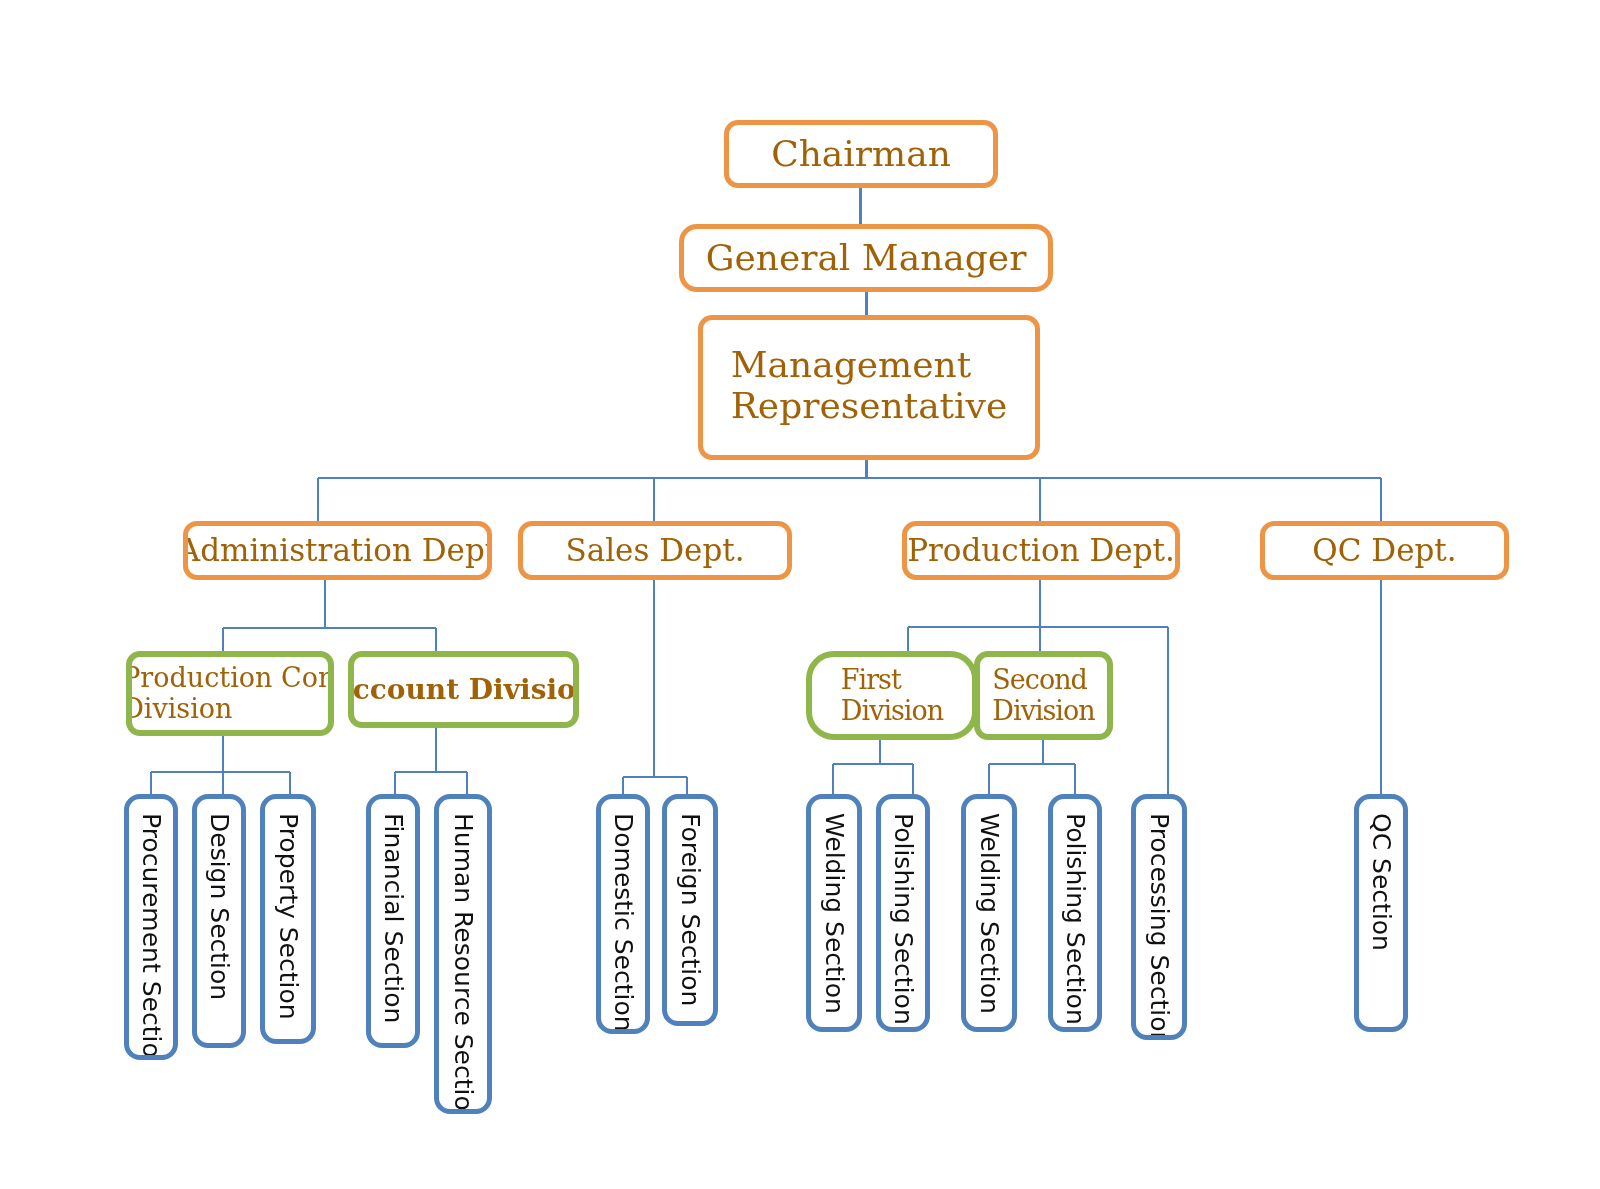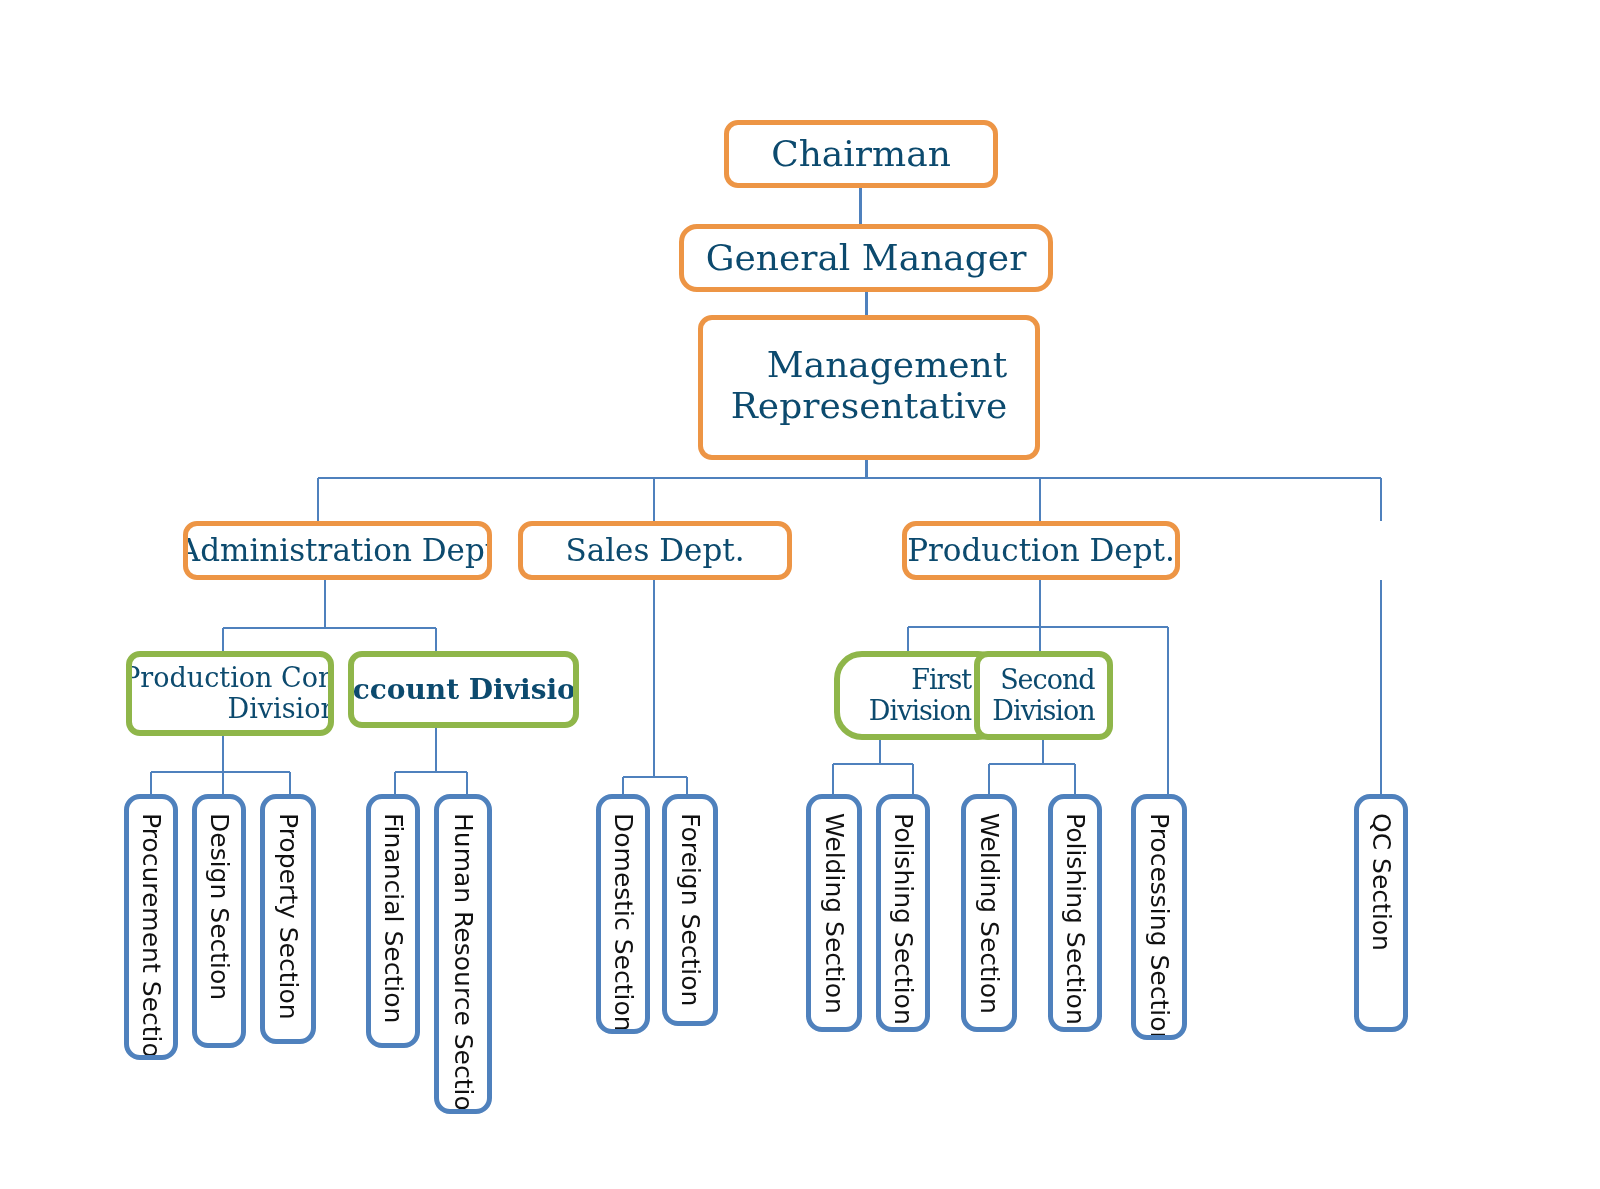--- a/index.html
+++ b/index.html
@@ -47,22 +47,22 @@
   .node.level-div {
     border: 6px solid #8FB64A;
     border-radius: 14px;
   }
   .node.level-section {
     border: 5px solid #4F81BD;
     border-radius: 16px;
   }
   .node-label {
     font-family: "DejaVu Serif", "Liberation Serif", serif;
-    color: #0c4a6e;
-    text-align: right;
+    color: #a16207;
+    text-align: left;
     line-height: 1.12;
     white-space: pre;
   }
   .node.level-top .node-label { font-size: 36px; }
   .node.level-dept .node-label { font-size: 31px; }
   .node.level-div  .node-label { font-size: 27px; }
   .node.level-div.bold .node-label { font-weight: bold; font-size: 28px; }
 
   
   .node.level-section {
@@ -182,31 +182,34 @@
   </div>
 
   <div class="node level-dept" style="left:902px; top:521px; width:278px; height:59px;">
     <span class="node-label">Production Dept.</span>
   </div>
 
   <div class="node level-dept" style="left:518px; top:521px; width:274px; height:59px;">
     <span class="node-label">Sales Dept.</span>
   </div>
 
+  <div class="node level-dept" style="left:1260px; top:521px; width:249px; height:59px;">
+    <span class="node-label">QC Dept.</span>
+  </div>
 
   <div class="node level-div clip-text" style="left:126px; top:651px; width:208px; height:85px;">
     <span class="node-label">Production Control
 Division</span>
   </div>
 
   <div class="node level-div bold" style="left:348px; top:651px; width:231px; height:77px;">
     <span class="node-label">Account Division</span>
   </div>
 
-  <div class="node level-div" style="left:834px; top:651px; width:172px; height:89px;border-radius:28px;">
+  <div class="node level-div" style="left:806px; top:651px; width:172px; height:89px;border-radius:28px;">
     <span class="node-label" style="letter-spacing:-1px;">First
 Division</span>
   </div>
 
   <div class="node level-div" style="left:974px; top:651px; width:139px; height:89px;">
     <span class="node-label" style="letter-spacing:-1px;">Second
 Division</span>
   </div>
 
   <div class="node level-section" style="left:124px; top:794px; width:54px; height:266px;">

